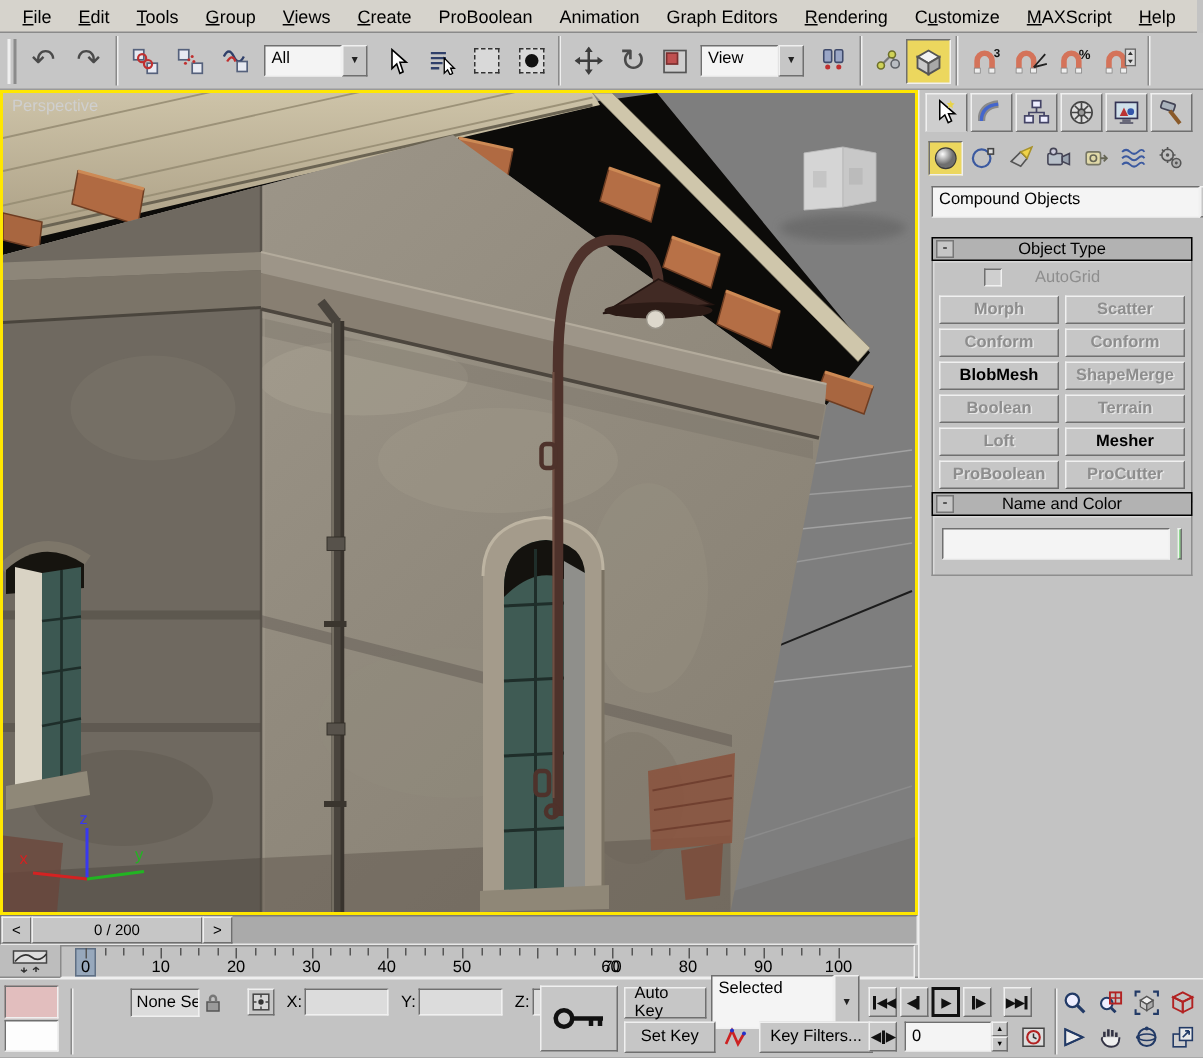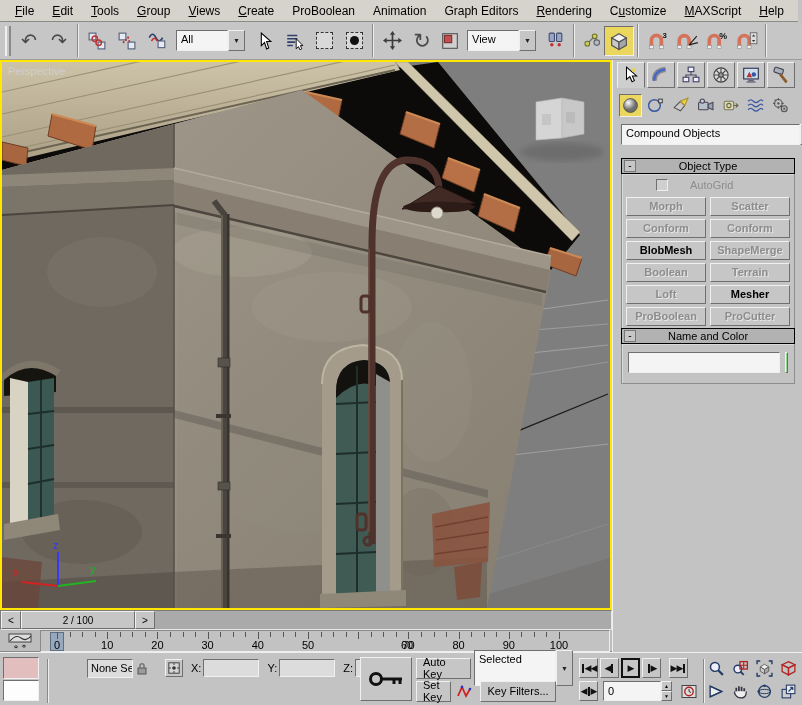--- a/index.html
+++ b/index.html
@@ -535,21 +535,21 @@
     </div>
     <div class="rollout-body" style="padding:8px 6px 10px; display:flex; gap:5px; align-items:center;">
       <input class="field white-field" style="flex: 1 1 0%; height: 21px; font-size: 11px; padding: 0px 4px; font-family: inherit;" value="">
       <div id="color-swatch" style="width: 18px; height: 21px; border-width: 1px; border-style: solid; border-image: initial; border-color: rgb(240, 240, 240) rgb(111, 111, 111) rgb(111, 111, 111) rgb(240, 240, 240); background: rgb(143, 215, 143);"></div>
     </div>
   </div>
 </div>
 
 <div id="timeslider" class="abs">
   <div class="ts-btn" style="width:20px">&lt;</div>
-  <div class="ts-btn" style="width:114px">2 / 100</div>
+  <div class="ts-btn" style="width:114px">0 / 200</div>
   <div class="ts-btn" style="width:20px">&gt;</div>
 </div>
 <div id="trackbar" class="abs">
   <div id="mini-curve-btn">
     <svg width="24" height="16" viewBox="0 0 24 16">
         <rect x="1" y="1" width="22" height="8" fill="#ddd" stroke="#444"></rect>
         <path d="M2,8 Q8,1 13,5 T23,3" fill="none" stroke="#333" stroke-width="1.1"></path>
         <path d="M8,12 L8,15 M6,13.5 L8,15 L10,13.5 M16,15 L16,12 M14,13.5 L16,12 L18,13.5" stroke="#333" fill="none"></path>
       </svg>
   </div>
@@ -651,21 +651,21 @@
   <div class="srow" style="left:416px; top:4px;">
     <div class="sbtn" style="width:55px">Auto Key</div>
     <div class="combo" style="margin:0 0 0 3px;height:36px;">
       <div class="cfield field white-field" style="width:82px">Selected</div>
       <div class="cbtn raised">
           <span>▼</span>
         </div>
     </div>
   </div>
   <div class="srow" style="left:416px; top:27px;">
-    <div class="sbtn" style="width:35px">Set Key</div>
+    <div class="sbtn" style="width:61px">Set Key</div>
     <div style="width:22px;height:20px;margin-left:3px;display:flex;align-items:center;justify-content:center;">
       <svg width="16" height="14" viewBox="0 0 16 14">
           <polyline points="1,12 5,3 9,12 13,5" fill="none" stroke="#cc2222" stroke-width="1.8"></polyline>
           <circle cx="5" cy="3" r="1.3" fill="#2233cc"></circle>
           <circle cx="13" cy="5" r="1.3" fill="#2233cc"></circle>
         </svg>
     </div>
     <div class="sbtn" style="width:76px;margin-left:4px;">Key Filters...</div>
   </div>
 

